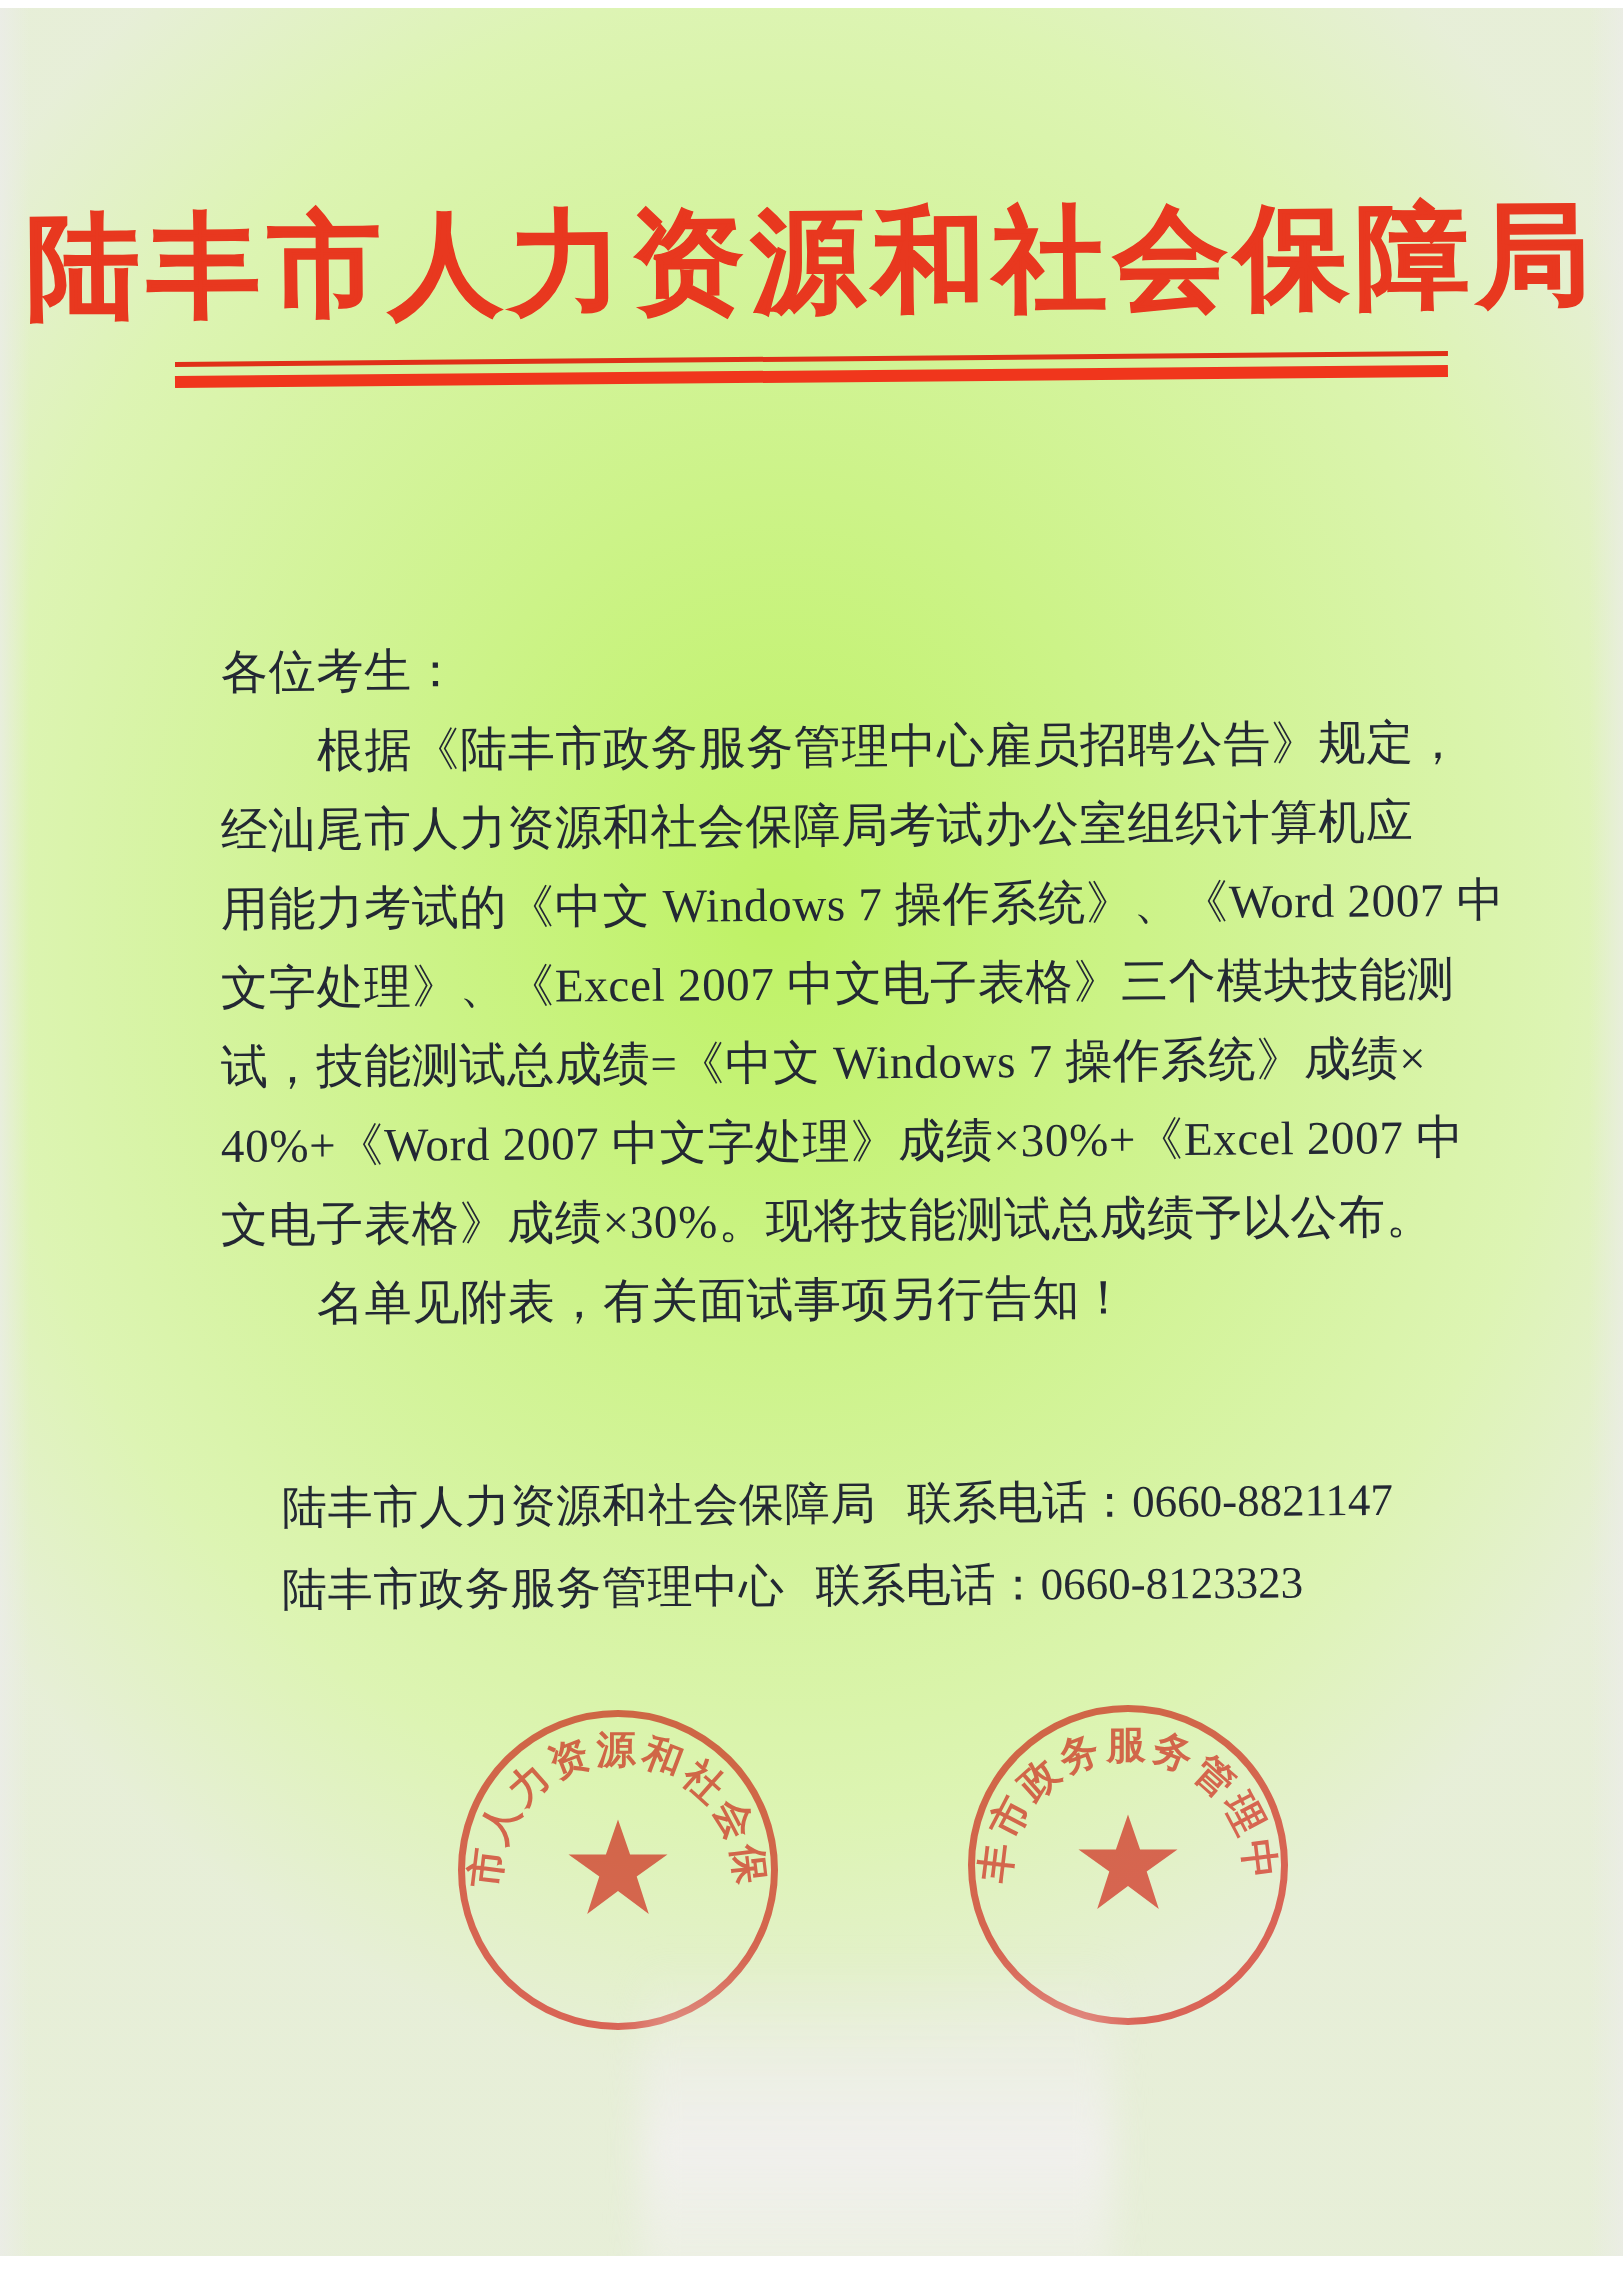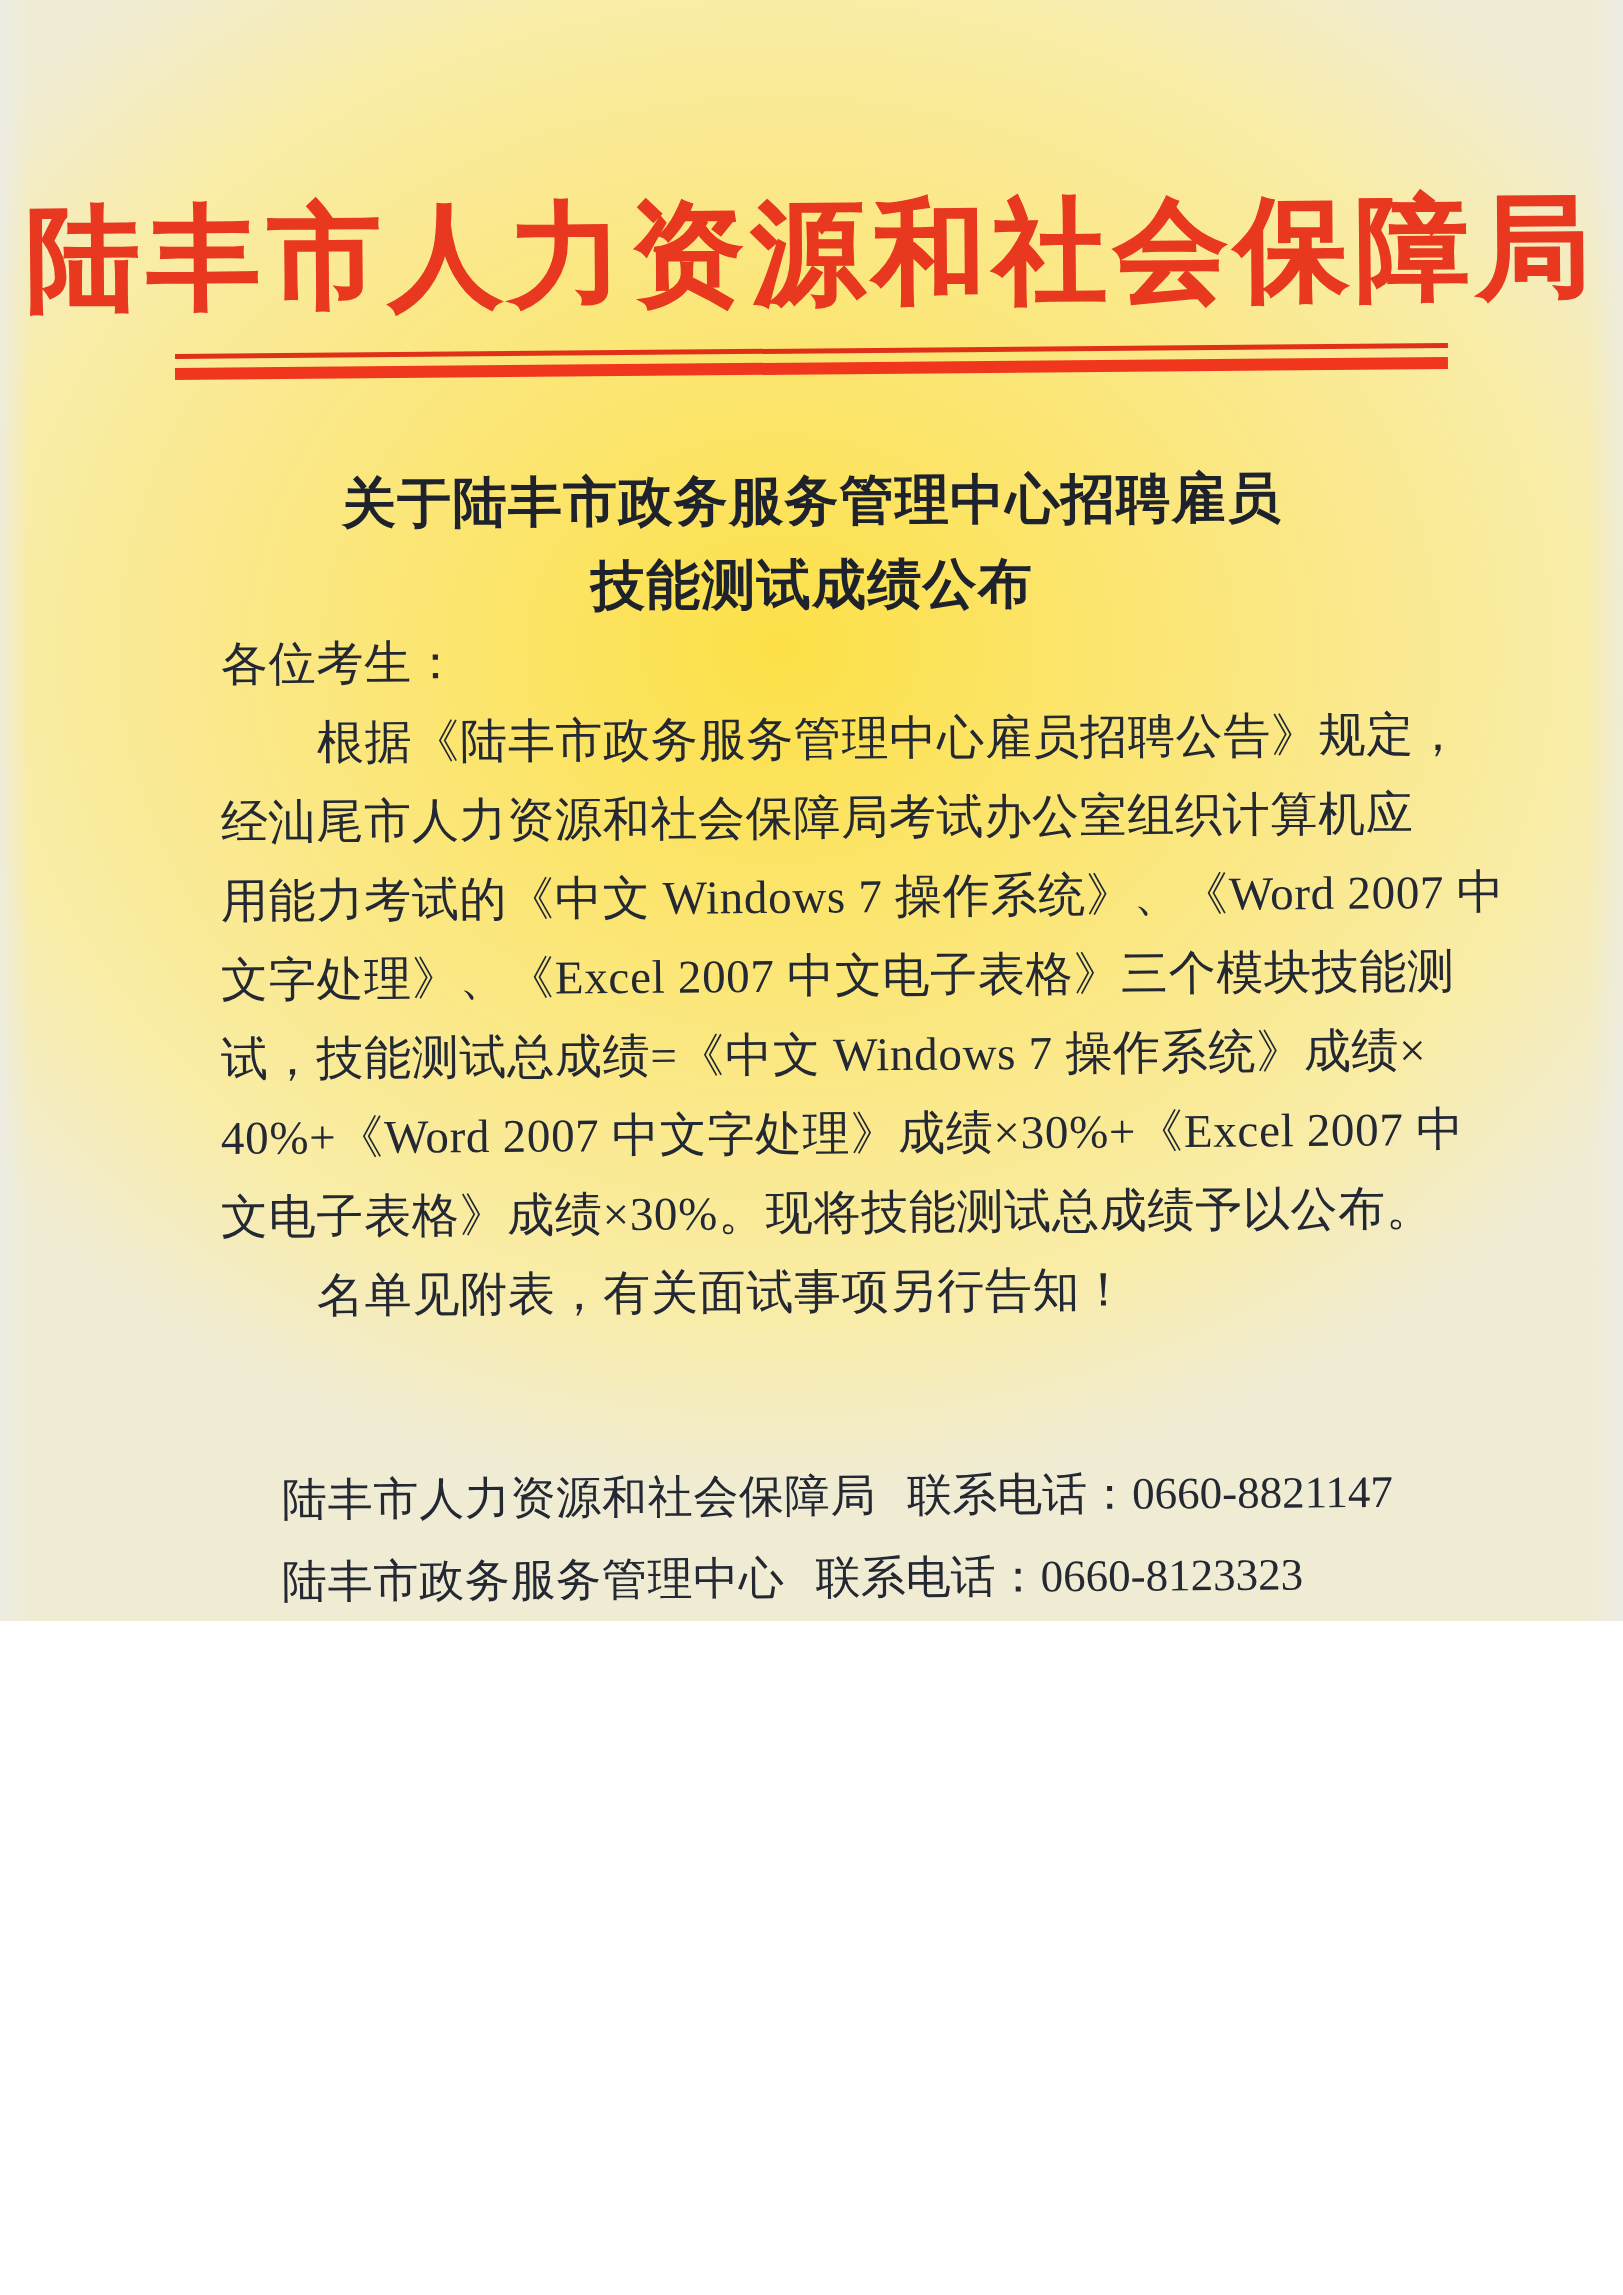--- a/index.html
+++ b/index.html
@@ -4,24 +4,25 @@
 <style>
   html, body {
     margin: 0;
     padding: 0;
     background: #ffffff;
   }
 
   #page {
     position: relative;
     width: 1624px;
-    height: 1621px;
-    background: #fde047;
+    height: 2248px;
+    background: #bef264;
     overflow: hidden;
     font-family: "Liberation Serif", "DejaVu Serif", serif;
+    margin-top: 8px;
   }
 
   
   .scan-tone {
     position: absolute;
     inset: 0;
     background:
       radial-gradient(ellipse 62% 52% at 48% 40%, rgba(255,255,255,0) 0%, rgba(246,246,244,0.55) 78%, rgba(238,238,236,0.85) 100%);
     pointer-events: none;
   }
@@ -234,24 +235,20 @@
   <div class="scan-tone"></div>
   <div class="scan-edge-l"></div>
   <div class="scan-edge-r"></div>
 
   <div class="letterhead">
     <div class="letterhead-title">陆丰市人力资源和社会保障局</div>
   </div>
   <div class="rule-thin"></div>
   <div class="rule-thick"></div>
 
-  <div class="doc-title">
-    <div class="doc-title-line l1">关于陆丰市政务服务管理中心招聘雇员</div>
-    <div class="doc-title-line l2">技能测试成绩公布</div>
-  </div>
 
   <div class="body-block">
     <div class="body-line">各位考生：</div>
     <div class="body-line indent">根据《陆丰市政务服务管理中心雇员招聘公告》规定，</div>
     <div class="body-line">经汕尾市人力资源和社会保障局考试办公室组织计算机应</div>
     <div class="body-line">用能力考试的《中文 Windows 7 操作系统》、《Word 2007 中</div>
     <div class="body-line">文字处理》、《Excel 2007 中文电子表格》三个模块技能测</div>
     <div class="body-line">试，技能测试总成绩=《中文 Windows 7 操作系统》成绩×</div>
     <div class="body-line">40%+《Word 2007 中文字处理》成绩×30%+《Excel 2007 中</div>
     <div class="body-line">文电子表格》成绩×30%。现将技能测试总成绩予以公布。</div>

